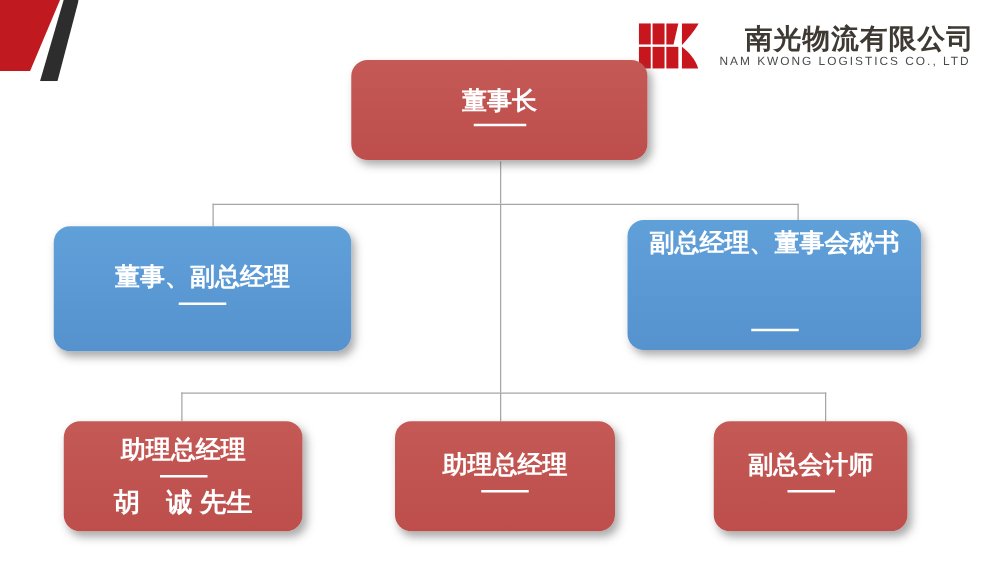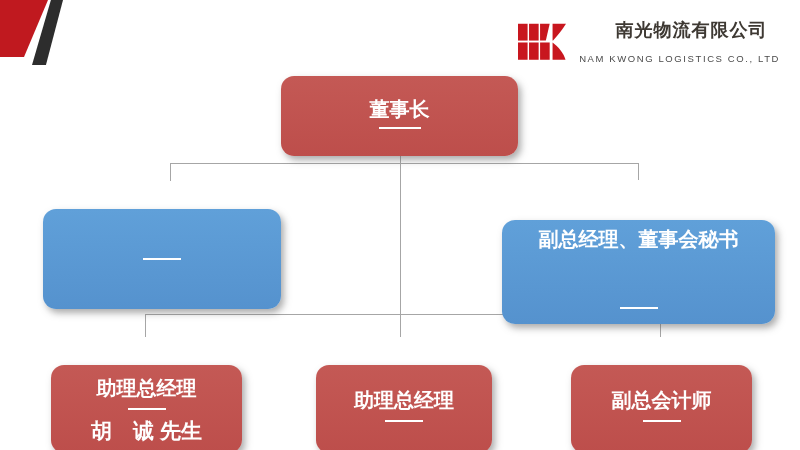--- a/index.html
+++ b/index.html
@@ -18,37 +18,36 @@
     clip-path:polygon(61% 0,100% 0,45% 100%,0 100%);
     filter:drop-shadow(1px 1px 0 rgba(0,0,0,0.15));
   }
 
   
   .logo{position:absolute;top:18px;right:20px;display:flex;align-items:center;gap:13px;}
   .logo-mark{width:48px;height:38px;display:block;}
   .logo-text{display:flex;flex-direction:column;align-items:center;}
   .logo-zh{
     font-family:"DejaVu Serif","Liberation Serif",serif;
-    font-weight:bold;font-size:18px;line-height:24px;color:#3E3933;
+    font-weight:bold;font-size:22px;line-height:24px;color:#3E3933;
     letter-spacing:1px;white-space:nowrap;margin-left:24px;
   }
   .logo-en{
     font-size:9.5px;line-height:12px;color:#4A4A4A;letter-spacing:1.6px;
-    white-space:nowrap;margin-top:11px;
+    white-space:nowrap;margin-top:1px;
   }
 
   
   .conn{position:absolute;background:#A6A6A6;}
 
   
   .node{
     position:absolute;display:flex;flex-direction:column;align-items:center;justify-content:center;
     border-radius:13px;color:#fff;text-align:center;
     box-shadow:3px 4px 7px rgba(90,90,90,0.5);
-    margin-top:28px;
   }
   .node-red{background:linear-gradient(180deg,#C45955 0%,#BD4E4B 100%);}
   .node-blue{background:linear-gradient(180deg,#60A0D9 0%,#5592CE 100%);}
   .node-title{font-size:20px;font-weight:bold;line-height:24px;white-space:nowrap;}
   .node-name{font-size:21px;font-weight:bold;line-height:25px;white-space:nowrap;}
   .node-divider{width:38px;height:2px;background:#ffffff;margin:8px 0;}
   .node--top .node-divider{margin:6px 0;width:42px;}
 </style>
 </head>
 <body>
@@ -86,37 +85,38 @@
   <div class="conn" style="left:145px;top:314px;width:1px;height:23px;"></div>
   <div class="conn" style="left:400px;top:314px;width:1px;height:23px;"></div>
   <div class="conn" style="left:660px;top:314px;width:1px;height:23px;"></div>
 
   <div class="node node-red node--top" style="left:281px;top:48px;width:237px;height:80px;">
     <div class="node-title">董事长</div>
     <div class="node-divider"></div>
   </div>
 
   <div class="node node-blue" style="left:43px;top:181px;width:238px;height:100px;">
+    <div class="node-title">董事、副总经理</div>
     <div class="node-divider"></div>
   </div>
 
-  <div class="node node-blue" style="left:502px;top:192px;width:273px;height:104px;gap:48px;">
+  <div class="node node-blue" style="left:502px;top:176px;width:235px;height:104px;gap:48px;">
     <div class="node-title">副总经理、董事会秘书</div>
     <div class="node-divider"></div>
   </div>
 
   <div class="node node-red" style="left:51px;top:337px;width:191px;height:88px;">
     <div class="node-title">助理总经理</div>
     <div class="node-divider"></div>
     <div class="node-name">胡　诚 先生</div>
   </div>
 
   <div class="node node-red" style="left:316px;top:337px;width:176px;height:88px;">
     <div class="node-title">助理总经理</div>
     <div class="node-divider"></div>
   </div>
 
-  <div class="node node-red" style="left:571px;top:337px;width:181px;height:88px;">
+  <div class="node node-red" style="left:571px;top:337px;width:155px;height:88px;">
     <div class="node-title">副总会计师</div>
     <div class="node-divider"></div>
   </div>
 
 </div>
 
 </body></html>

